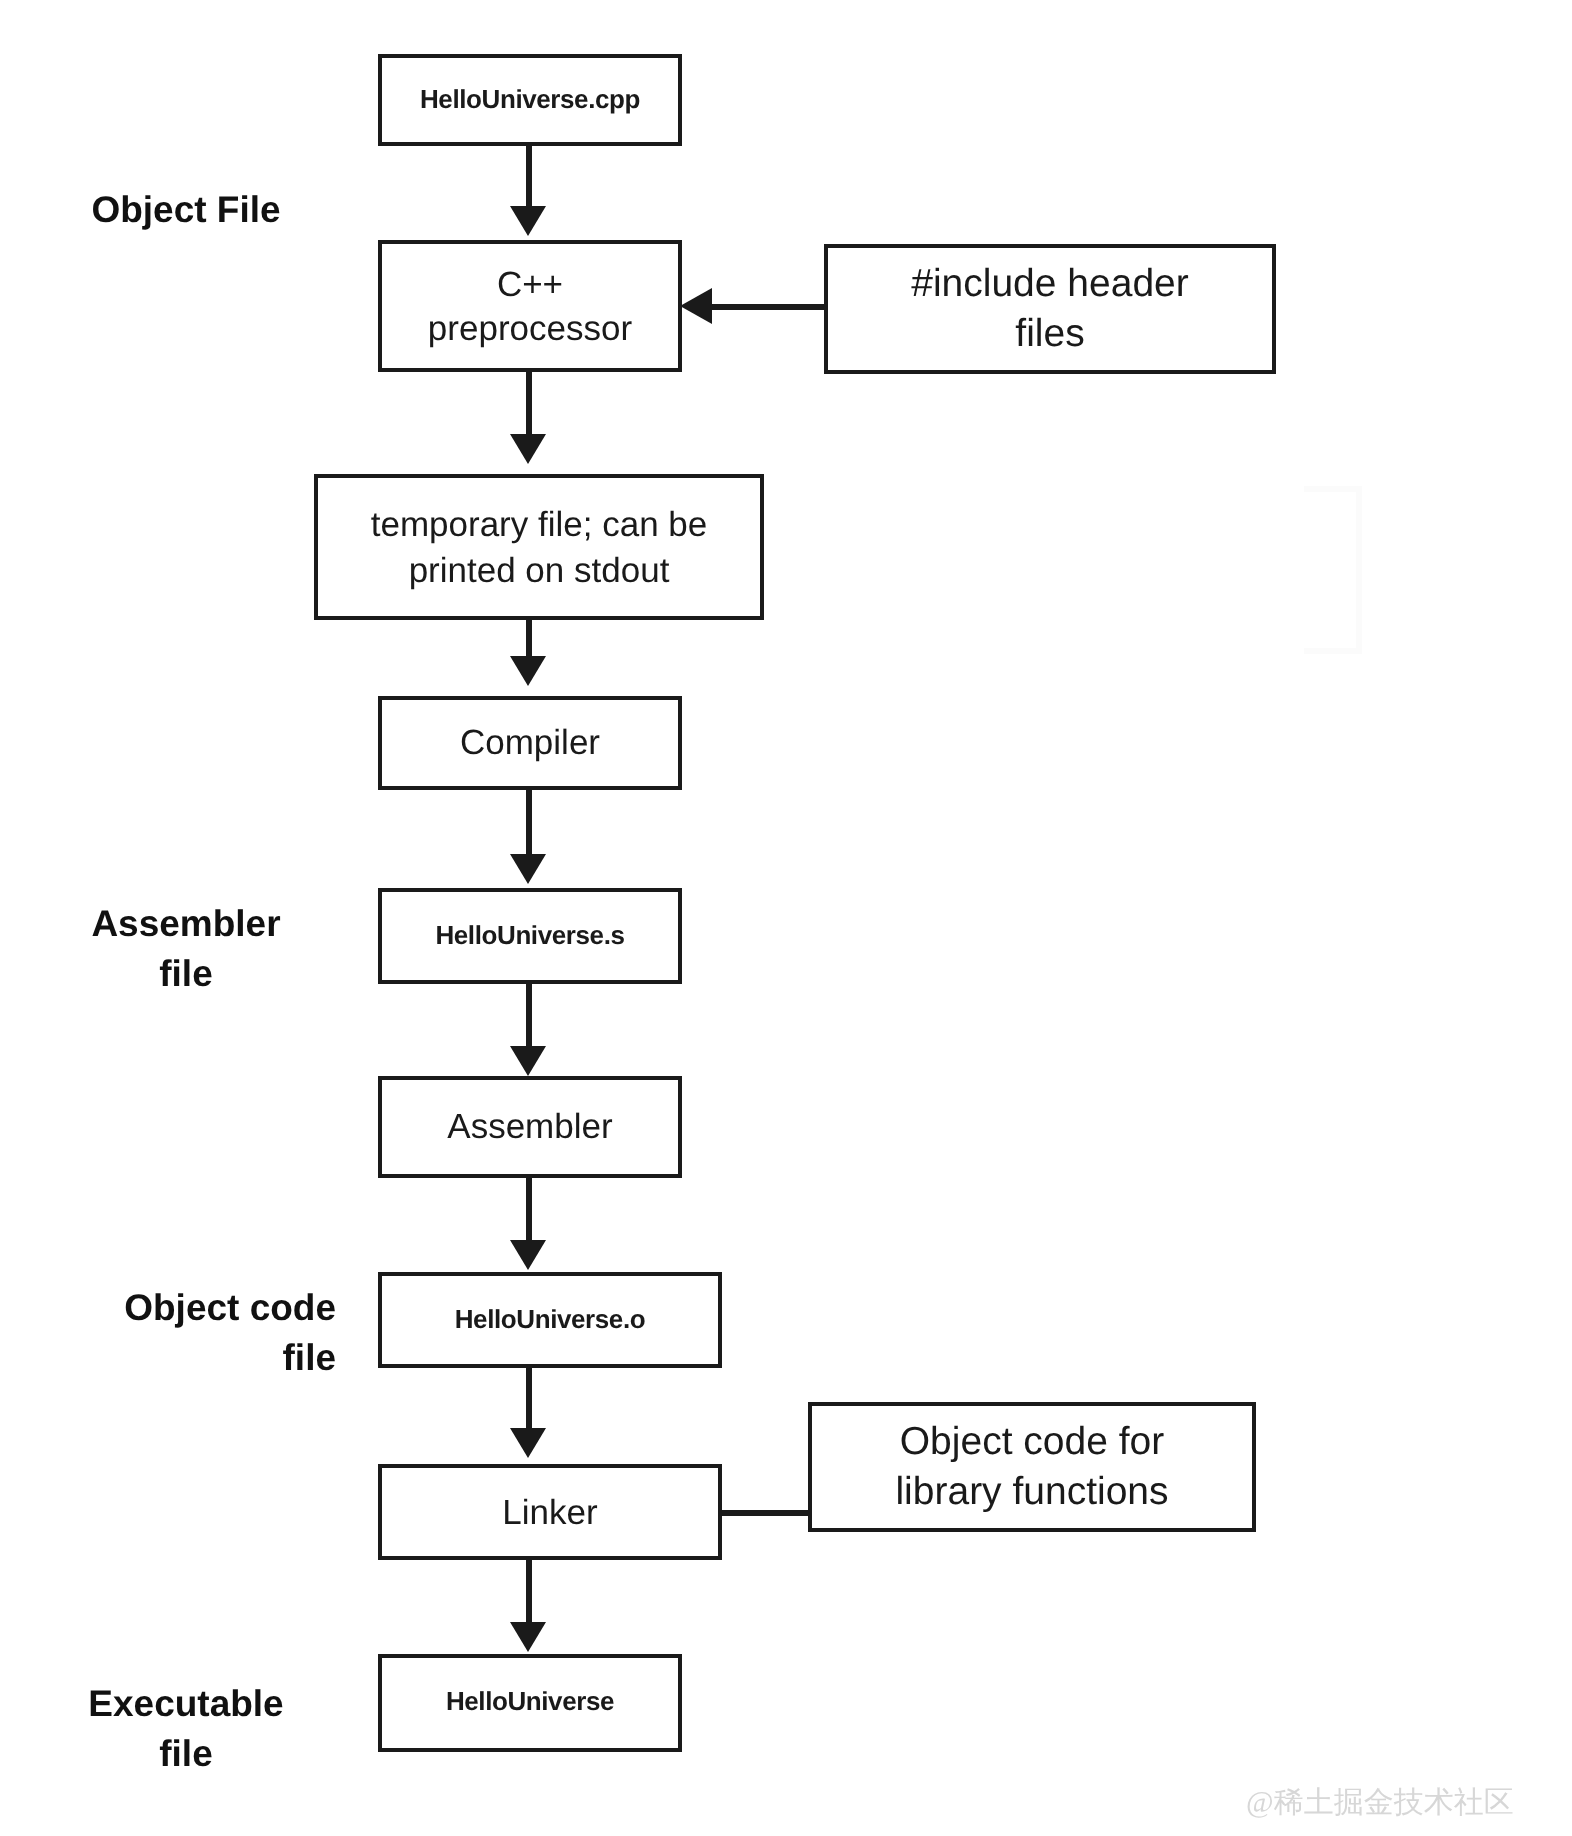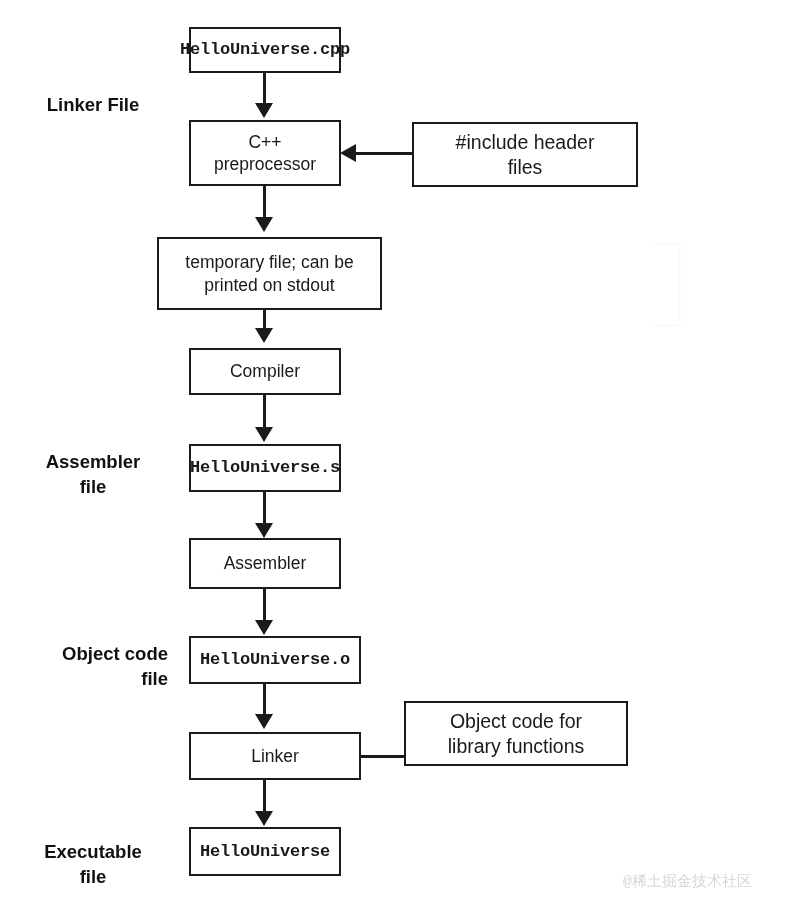--- a/index.html
+++ b/index.html
@@ -23,23 +23,23 @@
     border: 2px solid #1a1a1a;
     background: #ffffff;
     display: flex;
     align-items: center;
     justify-content: center;
     text-align: center;
     color: #1a1a1a;
     line-height: 1.28;
   }
   .node.mono {
-    font-family: Liberation Mono, monospace;
+    font-family: Liberation Sans, sans-serif;
     font-weight: 700;
-    font-size: 17px;
+    font-size: 13px;
     letter-spacing: -0.2px;
   }
   .node.plain {
     font-family: "Liberation Sans", sans-serif;
     font-weight: 400;
     font-size: 17.5px;
   }
   .node.strong {
     font-family: "Liberation Sans", sans-serif;
     font-weight: 400;
@@ -82,37 +82,38 @@
     width: 0;
     height: 0;
     border-top: 9px solid transparent;
     border-bottom: 9px solid transparent;
     border-right: 16px solid #1a1a1a;
   }
 
   
   .watermark {
     position: absolute;
-    font-family: Liberation Mono, monospace;
+    font-family: Liberation Serif, serif;
     font-size: 15px;
     color: #d7d7d7;
     white-space: nowrap;
+    margin-top: 20px;
   }
   .ghost-mark {
     position: absolute;
     border: 3px solid #fbfbfb;
     border-left: none;
   }
 </style>
 </head>
 <body>
 
 <div id="canvas">
 
-  <div class="stage-label" style="left:18px; top:93px; width:150px;">Linker File</div>
+  <div class="stage-label" style="left:18px; top:93px; width:150px;">Object File</div>
 
   <div class="stage-label" style="left:18px; top:450px; width:150px;">Assembler
 file</div>
 
   <div class="stage-label" style="left:18px; top:642px; width:150px;text-align:right;">Object code
 file</div>
 
   <div class="stage-label" style="left:18px; top:840px; width:150px;">Executable
 file</div>
 

